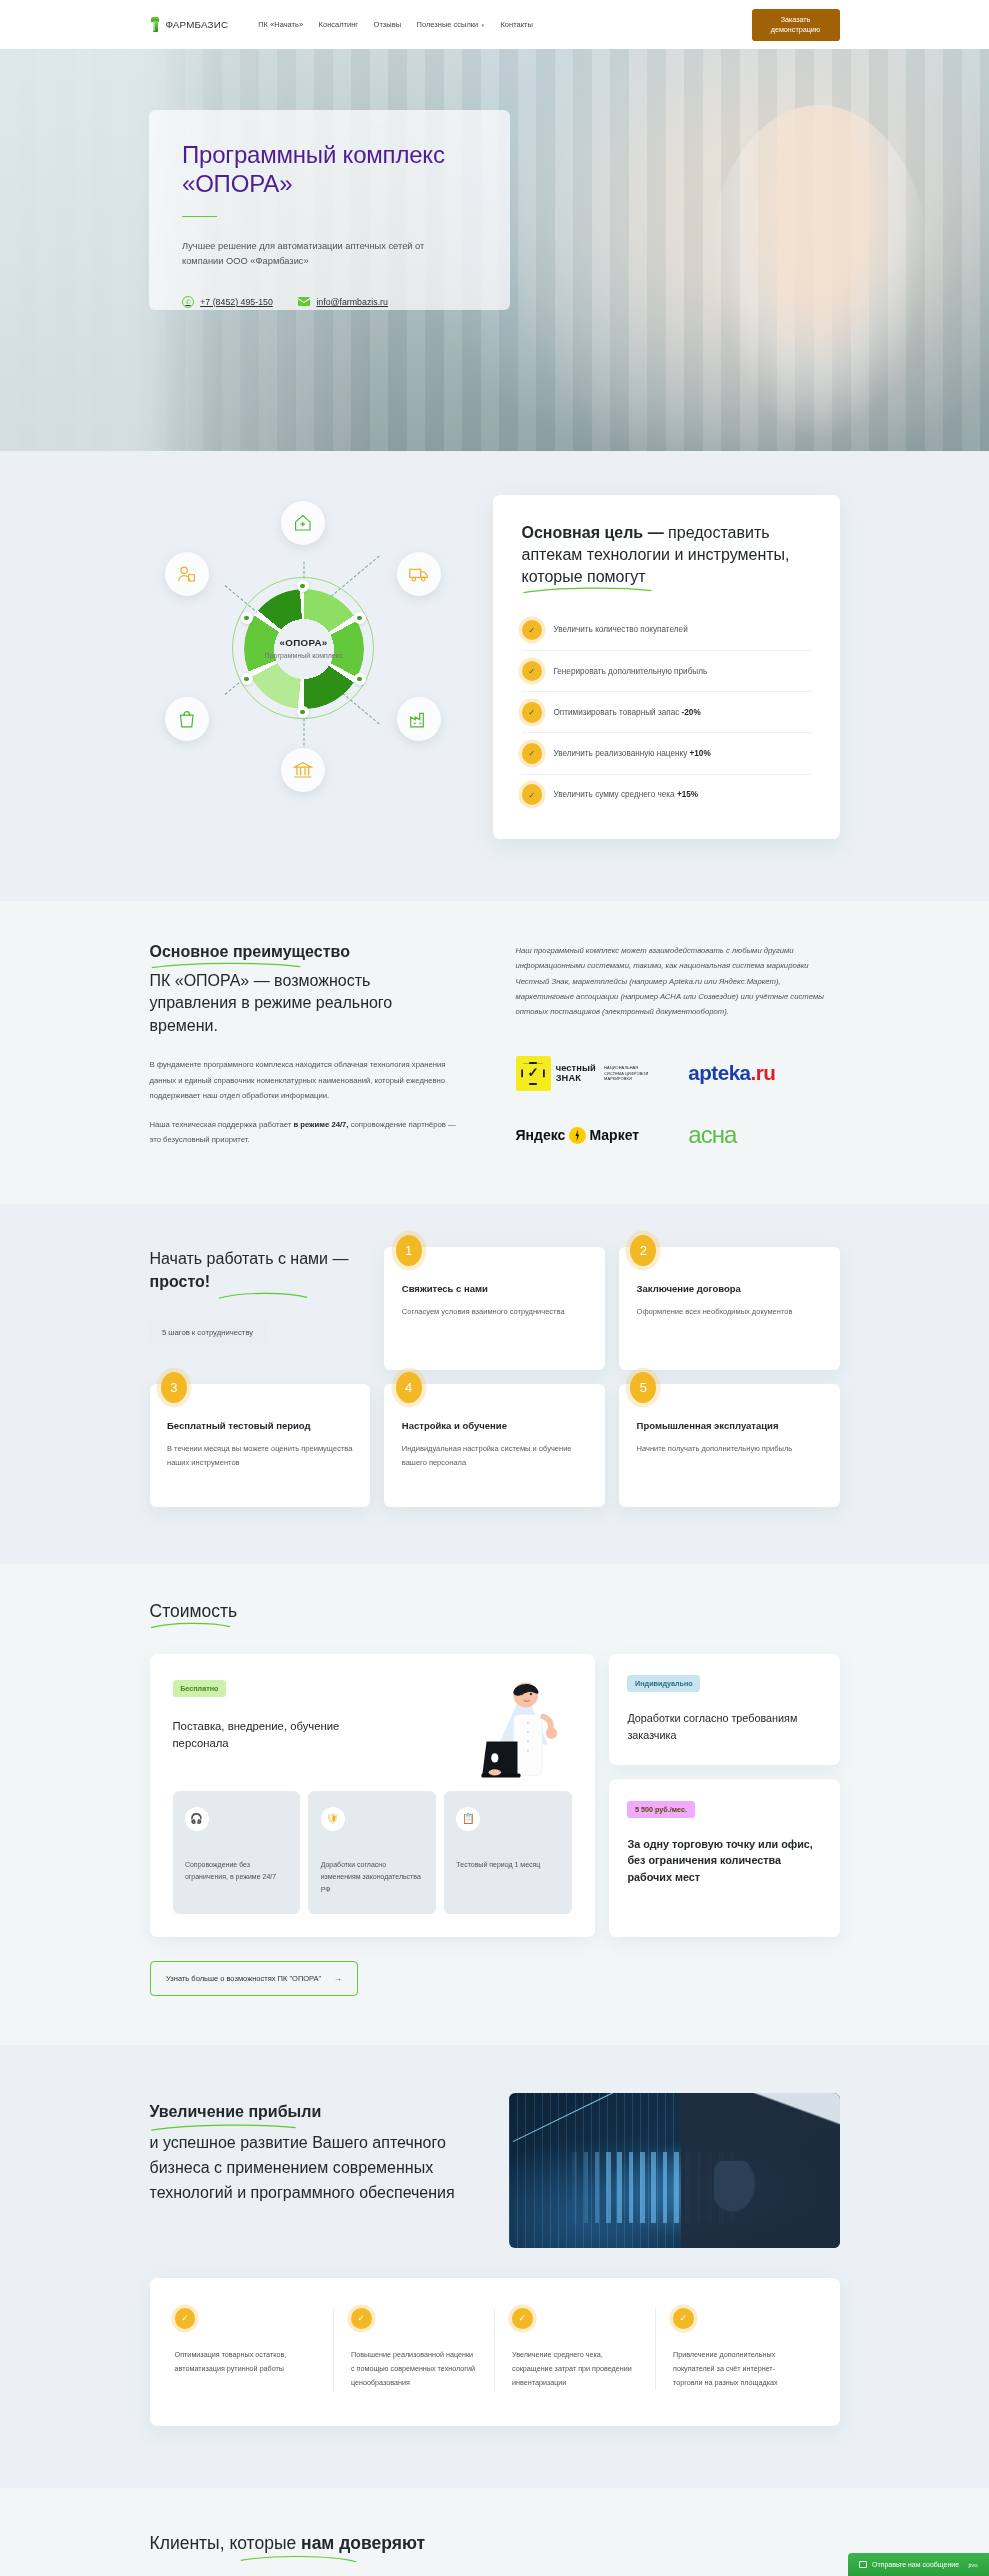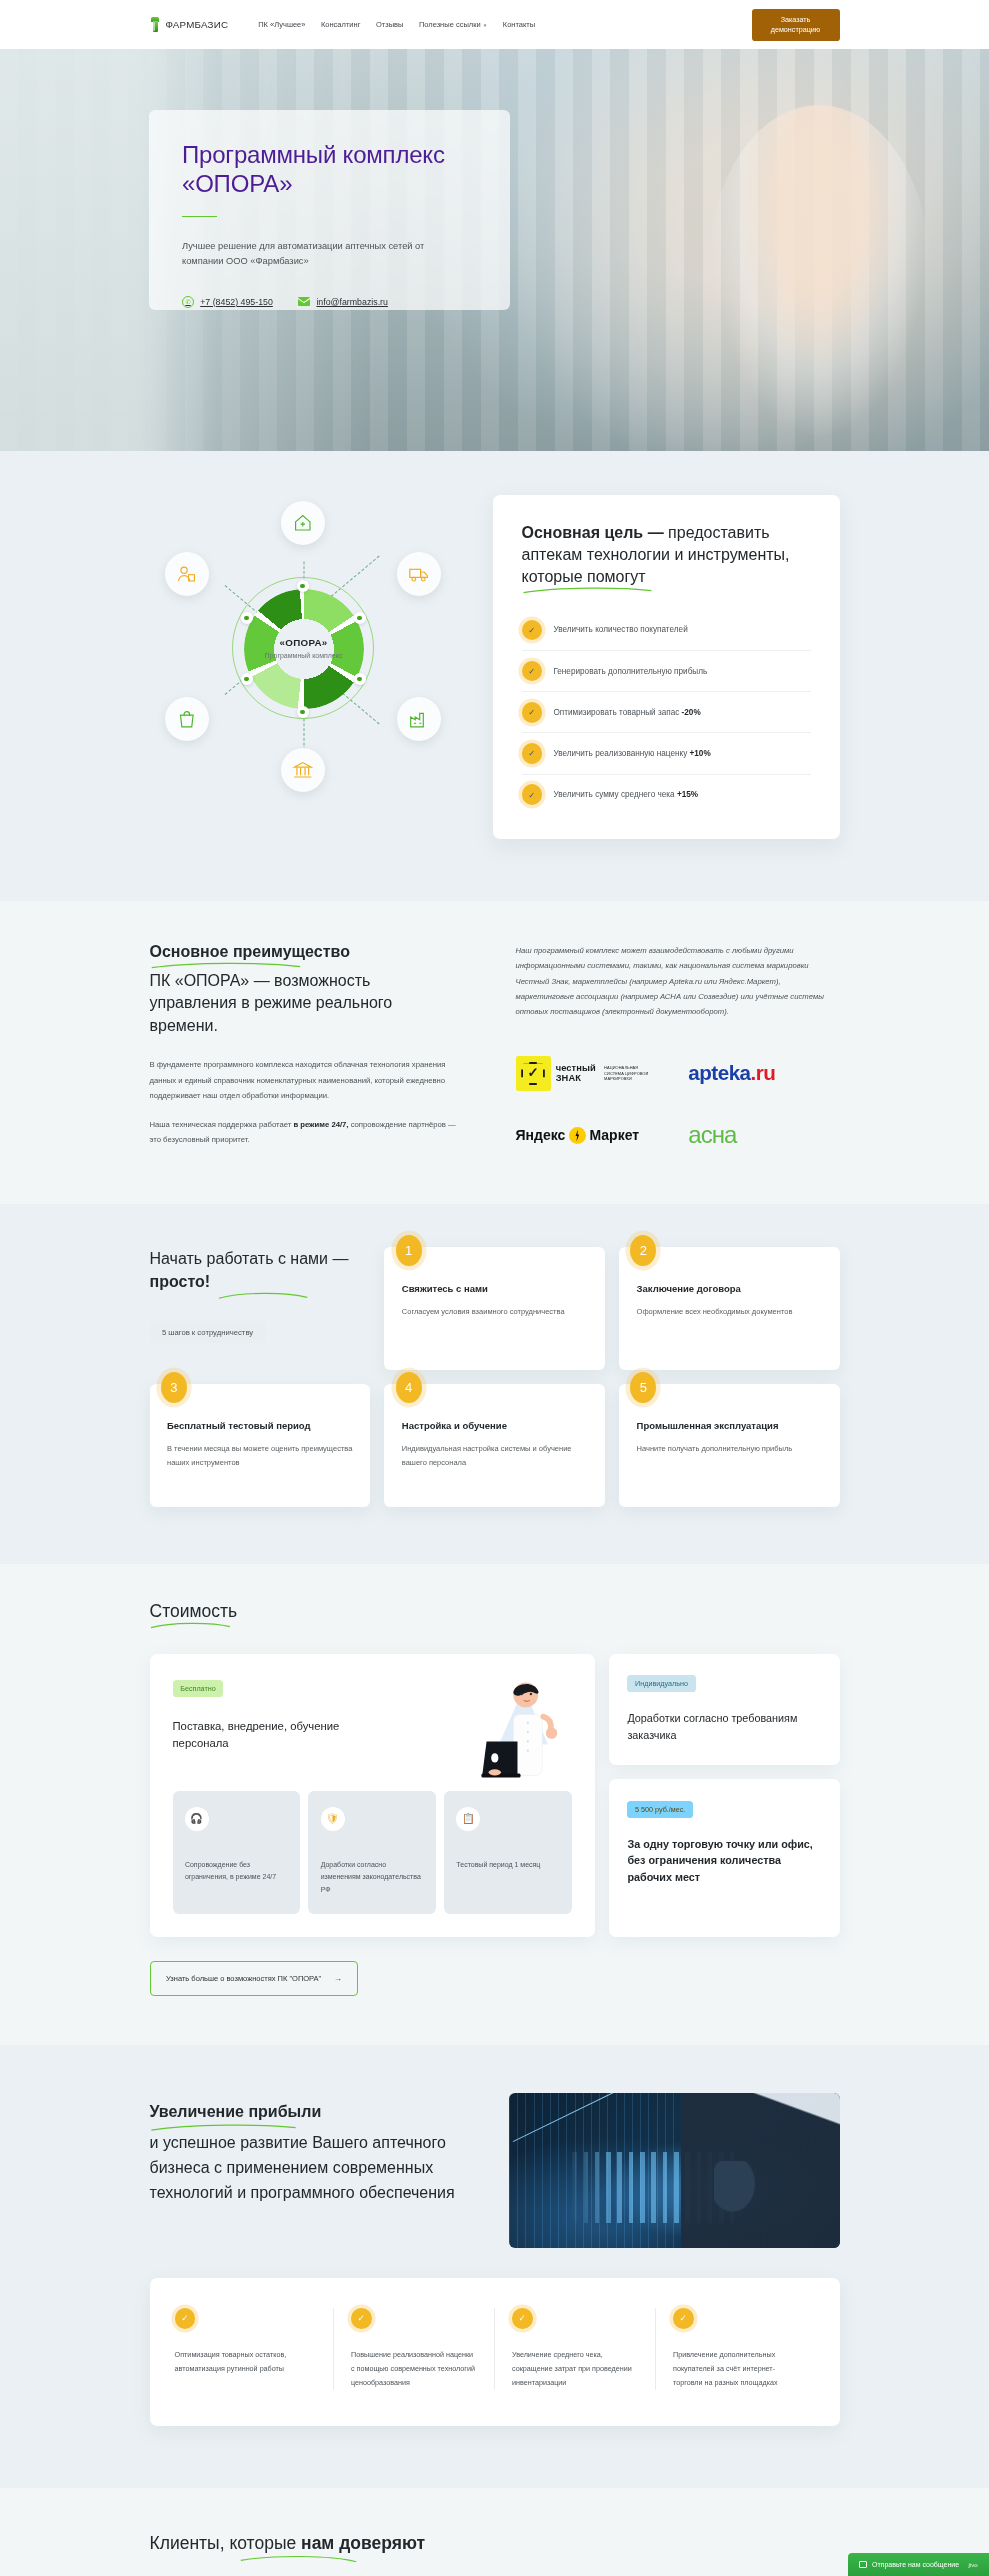--- a/index.html
+++ b/index.html
@@ -170,24 +170,24 @@
      background:#f3b924; color:#fff; font-size:13px; display:flex; align-items:center; justify-content:center;
      box-shadow:0 0 0 4.6px rgba(247,204,115,.33); }
   .step-card h3 { font-size:9.5px; font-weight:700; color:#23282c; line-height:1.35; }
   .step-card p { margin-top:9.3px; font-size:7.5px; line-height:1.85; color:#5a6064; }
 
   
   .s5 { padding:36px 0 49px; }
   .price-grid { display:grid; grid-template-columns:1.93fr 1fr; gap:14.4px; margin-top:24px; }
   .price-main { background:#fff; border-radius:7.2px; padding:26px 23px 23px; position:relative; overflow:hidden;
      box-shadow:0 5.2px 17.5px rgba(120,140,155,.10); }
-  .tag { display:inline-block; padding:4.1px 7.7px; border-radius:3.6px; font-size:7.2px; }
+  .tag { display:inline-block; padding:4.1px 7.7px; border-radius:3.6px; font-size:7.2px;font-weight:bold; }
   .tag-free { background:#cdf0ad; color:#3f8a1a; }
   .tag-ind { background:#c9e4ee; color:#26707f; }
-  .tag-price { background:#7dd3fc; color:#5f4508; }
+  .tag-price { background:#f0abfc; color:#5f4508; }
   .price-main h3 { margin-top:21.6px; font-size:11.3px; line-height:1.5; color:#23282c; font-weight:400; max-width:216px; }
   .illus { position:absolute; right:29px; top:13.4px; width:129px; height:124px; }
   .feat-row { display:grid; grid-template-columns:repeat(3,1fr); gap:8.2px; margin-top:39px; }
   .feat { background:#e4eaee; border-radius:6.2px; padding:15.5px 12.4px 17.5px; min-height:111px; }
   .feat-ic { width:24px; height:24px; border-radius:50%; background:#fff; display:flex;
      align-items:center; justify-content:center; color:#f0ab1d; font-size:10.3px; }
   .feat p { margin-top:28px; font-size:7px; line-height:1.8; color:#4d5358; }
   .price-side { display:flex; flex-direction:column; gap:14.4px; }
   .price-card { background:#fff; border-radius:7.2px; padding:21.6px 18.5px; box-shadow:0 5.2px 17.5px rgba(120,140,155,.10); }
   .price-card h3 { margin-top:17.5px; font-size:10.8px; line-height:1.55; color:#23282c; font-weight:400; }
@@ -245,21 +245,21 @@
   <div class="header-inner">
     <div class="logo">
       <span class="logo-mark">
         <i class="cap"></i>
           <i class="body"></i>
           <i class="shine"></i>
       </span>
       <span class="logo-text">ФАРМБАЗИС</span>
     </div>
     <nav class="nav">
-      <a href="#"><span>ПК «Лучшее»</span></a>
+      <a href="#"><span>ПК «Начать»</span></a>
       <a href="#"><span>Консалтинг</span></a>
       <a href="#"><span>Отзывы</span></a>
       <a href="#"><span>Полезные ссылки</span><span class="caret">▼</span></a>
       <a href="#"><span>Контакты</span></a>
     </nav>
     <button class="cta-demo">Заказать демонстрацию</button>
   </div>
 </header>
 
 <section class="hero">

